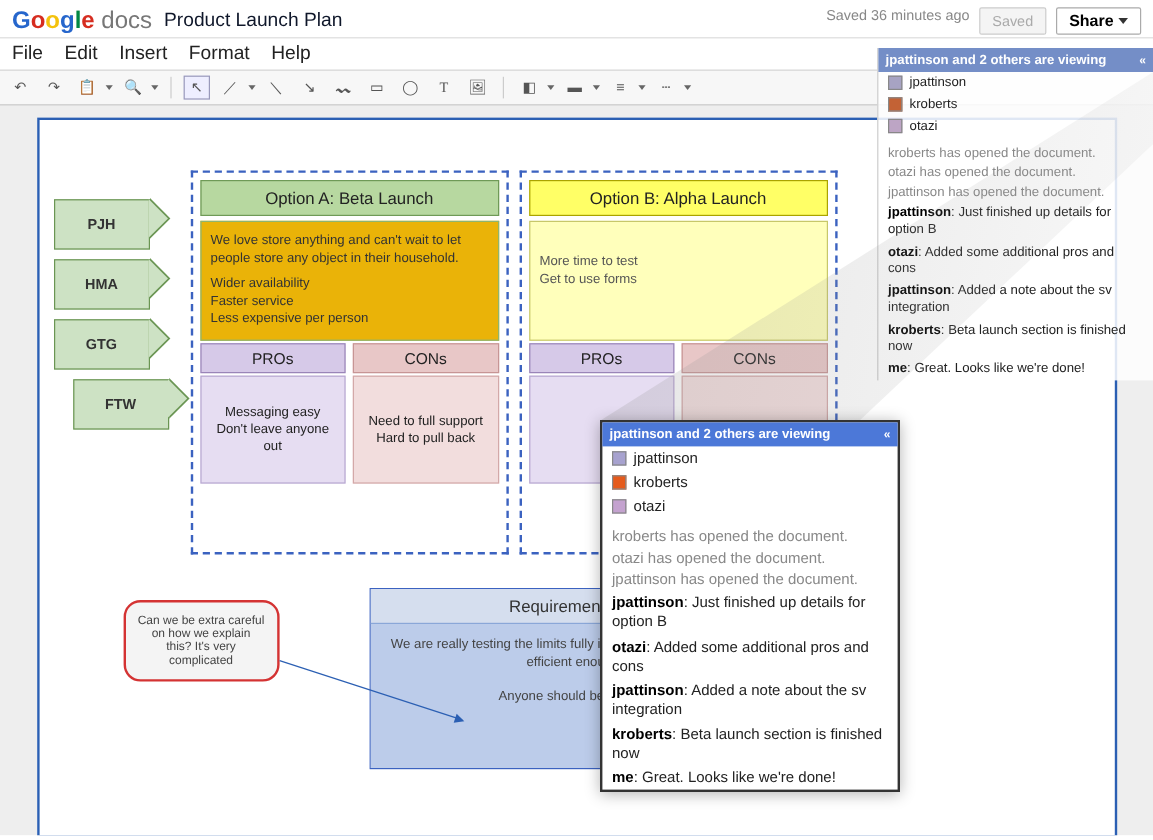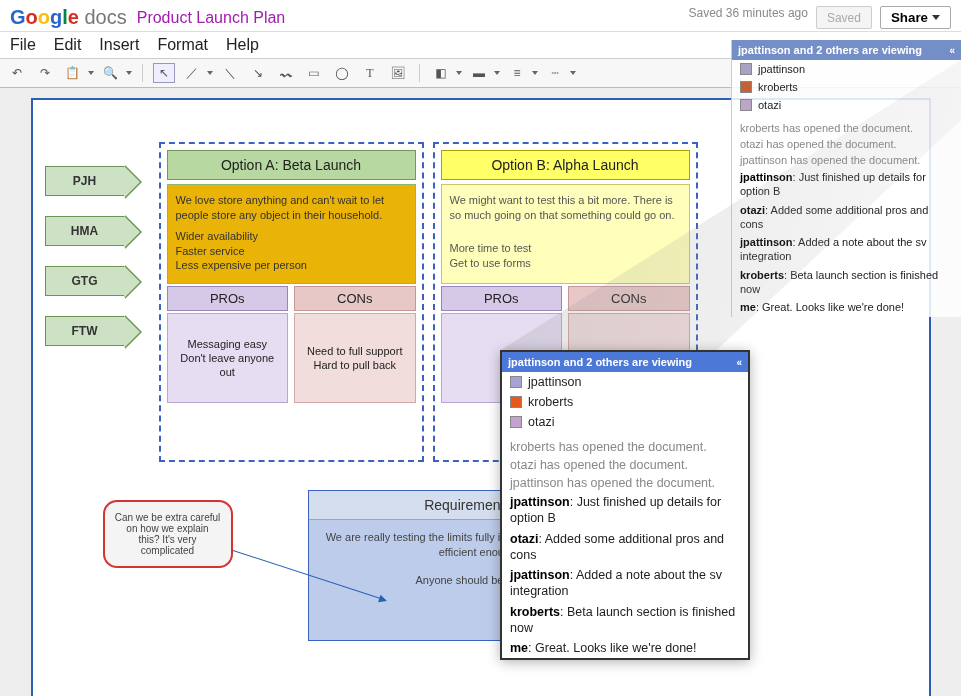--- a/index.html
+++ b/index.html
@@ -16,21 +16,21 @@
   
   .header {
     display: flex;
     align-items: center;
     padding: 6px 10px 2px 10px;
     border-bottom: 1px solid #ddd;
   }
   .logo { font-size: 20px; font-weight: bold; margin-right: 10px; }
   .logo .b { color:#2666cc;} .logo .r{color:#d62d20;} .logo .y{color:#f4c20d;} .logo .g{color:#008744;}
   .logo .docs { color:#777; font-weight:normal;}
-  .doc-title { font-size: 16px; color:#a21caf; }
+  .doc-title { font-size: 16px; color:#0f172a; }
   .header-right { margin-left:auto; display:flex; gap:8px;}
   .saved-ago { color:#888; font-size:12px;}
   .saved-btn {
     background:#f4f4f4; border:1px solid #ccc; padding:3px 10px; color:#aaa;
     border-radius:2px; font-size:12px;
   }
   .share-btn {
     background:#fff; border:1px solid #aaa; padding:3px 10px; font-weight:bold;
     border-radius:2px; display:flex; align-items:center; gap:4px; cursor:pointer;
   }
@@ -62,21 +62,21 @@
   }
   .canvas {
     width:900px; margin:0 auto; background:#fff;
     border:2px solid #2b5fb3;
     height:600px;
     position:relative;
   }
   
   .arrow-label {
     position:absolute;
-    width:80px; height:30px;
+    width:80px; height:42px;
     display:flex; align-items:center; justify-content:center;
     background:#cde2c4; border:1px solid #6a9553;
     font-size:12px; font-weight:bold; color:#333;
   }
   .arrow-label::after{
     content:""; position:absolute; right:-16px; top:-1px;
     width:0;height:0;
     border-top:16px solid transparent;
     border-bottom:16px solid transparent;
     border-left:16px solid #cde2c4;
@@ -252,21 +252,21 @@
       <span class="caret"></span>
     </div>
 </div>
 
 <div class="canvas-wrap">
   <div class="canvas">
 
     <div class="arrow-label" style="left:12px;top:66px;">PJH</div>
     <div class="arrow-label" style="left:12px;top:116px;">HMA</div>
     <div class="arrow-label" style="left:12px;top:166px;">GTG</div>
-    <div class="arrow-label" style="left:12px;top:216px;text-align:center;">FTW</div>
+    <div class="arrow-label" style="left:28px;top:216px;text-align:center;">FTW</div>
 
     <div class="dashed-box" style="left:126px; top:42px; width:265px; height:320px;">
       <div class="panel-title green-title">Option A: Beta Launch</div>
       <div class="green-body">
         <div>We love store anything and can't wait to let people store any object in their household.</div>
         <div style="height:6px;"></div>
         <div style="white-space:pre-line;">Wider availability
 Faster service
 Less expensive per person</div>
       </div>
@@ -282,21 +282,20 @@
         <div class="cons-body">
             <span style="white-space:pre-line;">Need to full support
 Hard to pull back</span>
           </div>
       </div>
     </div>
 
     <div class="dashed-box" style="left:400px; top:42px; width:265px; height:320px;">
       <div class="panel-title yellow-title">Option B: Alpha Launch</div>
       <div class="yellow-body">
-        <div>We might want to test this a bit more.  There is so much going on that something could go on.</div>
         <div style="height:6px;"></div>
         <div style="white-space:pre-line;margin-top:12px;">More time to test
 Get to use forms</div>
       </div>
       <div class="pc-row">
         <div class="pros-head">PROs</div>
         <div class="cons-head">CONs</div>
       </div>
       <div class="pc-row">
         <div class="pros-body"></div>

